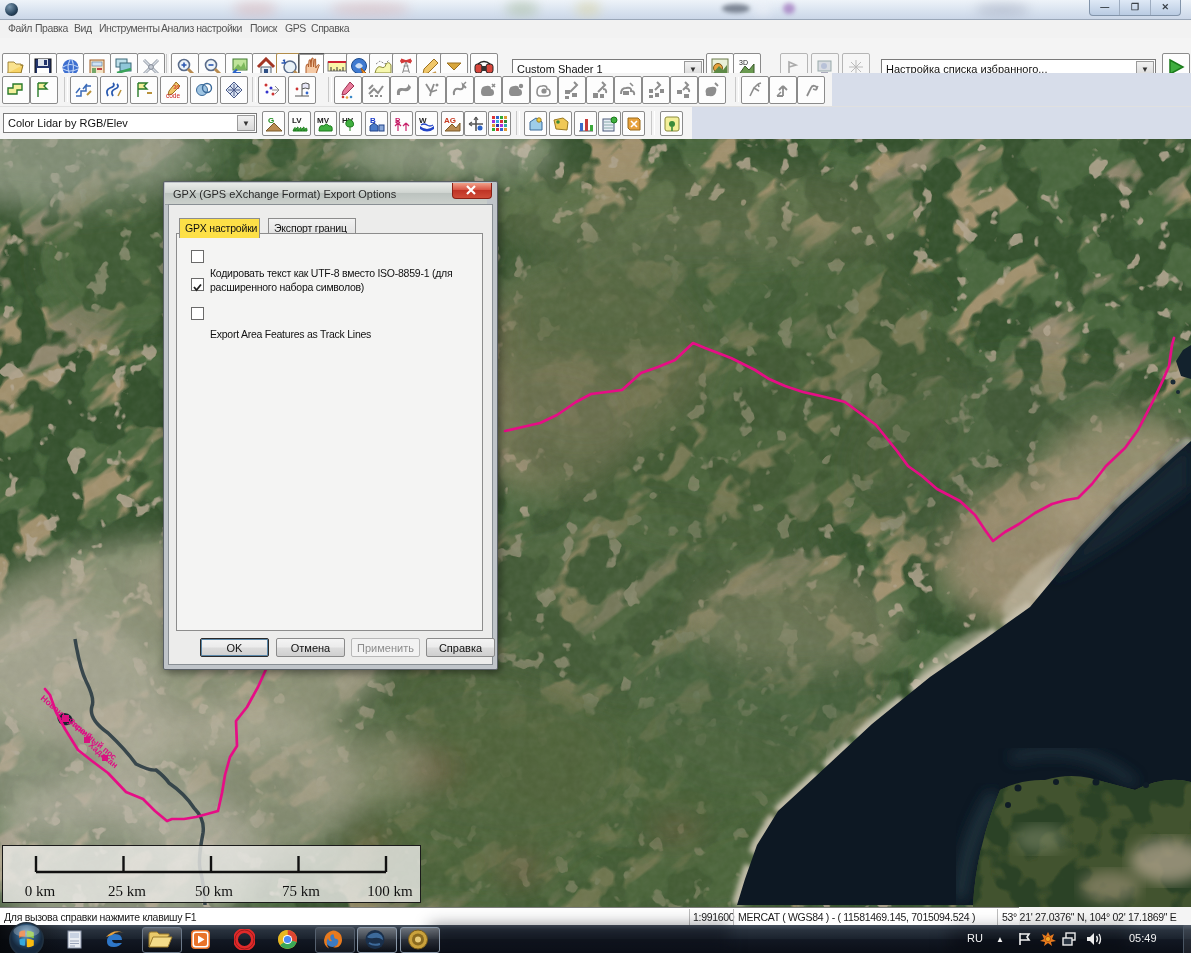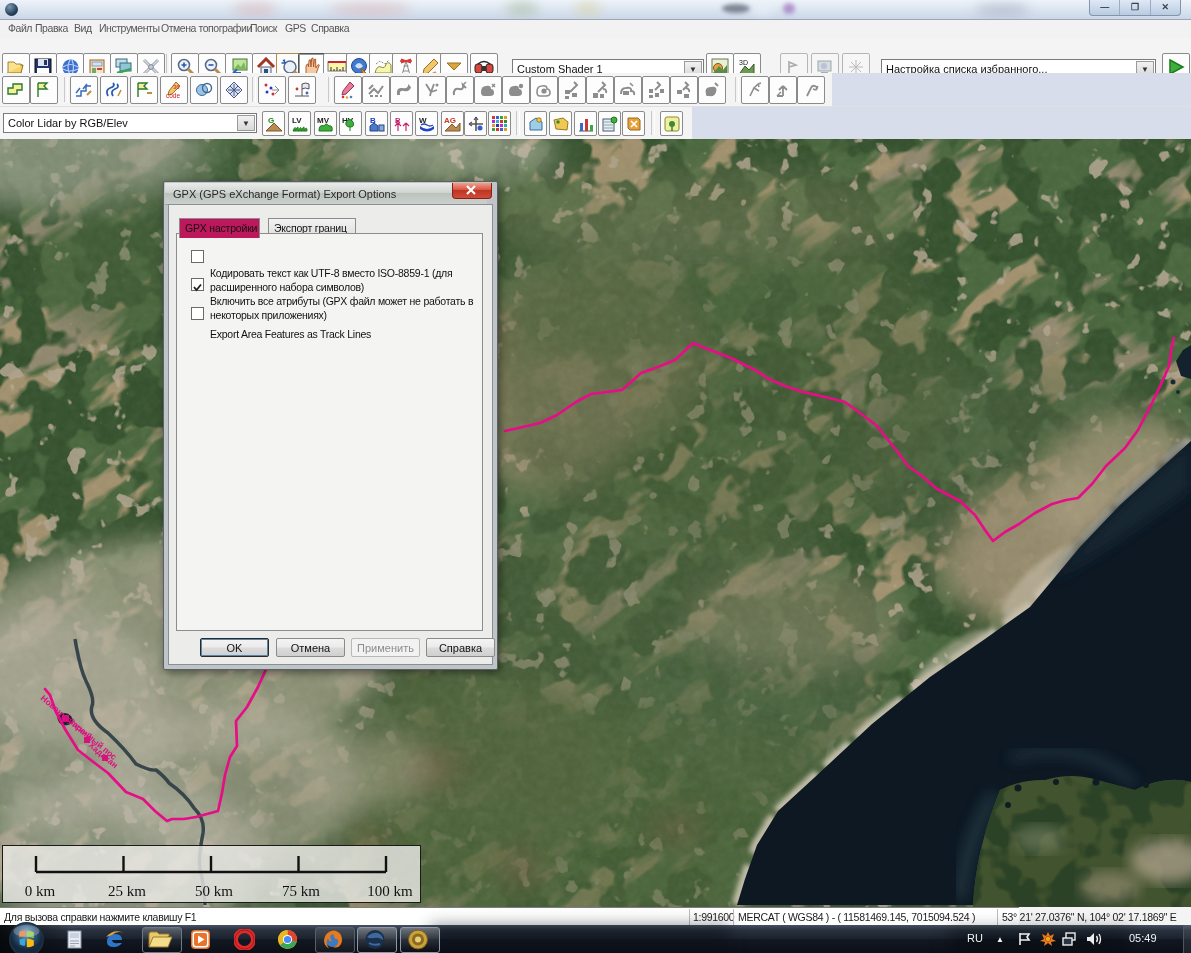--- a/index.html
+++ b/index.html
@@ -29,21 +29,21 @@
 #map{position:absolute;left:0;top:139px;width:1191px;height:768px;background:#5d6e47;}
 
 #scalebar{position:absolute;left:2px;top:706px;width:417px;height:56px;background:rgba(233,233,229,0.82);border:1px solid #1a1a1a;}
 
 #dlg{position:absolute;left:163px;top:42px;width:333px;height:487px;background:#bfc4c9;border:1px solid #5a6066;border-radius:2px;box-shadow:2px 3px 8px rgba(0,0,0,.45);}
 #dlgtitle{position:absolute;left:1px;top:1px;right:10px;height:21px;background:linear-gradient(#e9ece9,#d0d5d1 45%,#bcc3bf 50%,#cbd0cc);border-bottom:1px solid #9aa0a4;font-size:11px;color:#2a2a2a;}
 #dlgtitle span{position:absolute;left:8px;top:5px;}
 #dlgclose{position:absolute;right:5px;top:1px;width:38px;height:15px;background:linear-gradient(#f0a088,#d95545 45%,#bf3425 50%,#cf4c38);border:1px solid #8a2015;border-top:none;border-radius:0 0 4px 4px;}
 #dlgbody{position:absolute;left:4px;top:22px;right:4px;bottom:4px;background:#ececeb;border:1px solid #898f94;}
 .tab{position:absolute;font-size:10.5px;letter-spacing:-0.2px;color:#111;padding:3px 0 0 5px;white-space:nowrap;overflow:hidden;}
-.tab.actv{left:10px;width:81px;background:#be185d;border:1px solid #8c8c8c;border-bottom:none;height:20px;top:13px;z-index:3;box-sizing:border-box;}
+.tab.actv{left:10px;width:81px;background:#fde047;border:1px solid #8c8c8c;border-bottom:none;height:20px;top:13px;z-index:3;box-sizing:border-box;}
 .tab.inac{left:99px;width:88px;top:13px;height:20px;border:1px solid #8c8c8c;border-bottom:none;background:linear-gradient(#f2f2f2,#dedede);box-sizing:border-box;}
 #tabpage{position:absolute;left:7px;top:28px;right:9px;height:396px;background:#f4f4f3;border:1px solid #8c8c8c;z-index:2;}
 .cb{position:absolute;width:11px;height:11px;background:#fff;border:1px solid #6a6a6a;}
 .cblab{position:absolute;font-size:10.5px;letter-spacing:-0.25px;color:#111;line-height:13.5px;white-space:nowrap;margin-top:20px;}
 .dbtn{position:absolute;top:433px;width:69px;height:19px;background:linear-gradient(#f4f4f4,#ebebeb 48%,#dcdcdc 52%,#cfcfcf);border:1px solid #8a8a8a;border-radius:2px;font-size:11px;color:#111;text-align:center;line-height:18px;box-sizing:border-box;}
 .dbtn.def{border:1px solid #2a2a2a;box-shadow:inset 0 0 0 1px #5a87a8;}
 .dbtn.dis{color:#8d8d8d;background:#f2f2f2;border-color:#b8b8b8;}
 
 #status{position:absolute;left:0;top:907px;width:1019px;height:18px;background:#fff;border-top:1px solid #7e7e7e;font-size:11px;color:#1a1a1a;}
 #status span{position:absolute;top:3px;white-space:nowrap;font-size:10.5px;letter-spacing:-0.3px;}
@@ -71,21 +71,21 @@
       <div>—</div>
       <div>❐</div>
       <div>✕</div>
     </div>
 
 <div id="menubar">
  <span style="left:8px">Файл</span>
       <span style="left:35px">Правка</span>
       <span style="left:74px">Вид</span>
       <span style="left:99px">Инструменты</span>
-      <span style="left:161px">Отмена топографии</span>
+      <span style="left:161px">Анализ настройки</span>
       <span style="left:250px">Поиск</span>
       <span style="left:285px">GPS</span>
       <span style="left:311px">Справка</span>
 </div>
 
 <div class="tbrow" id="tb1">
  <div class="vsep" style="left:166px;top:4px;height:26px"></div>
  <div class="vsep" style="left:282px;top:4px;height:26px"></div>
  <div class="vsep" style="left:466px;top:4px;height:26px"></div>
  <div class="tbtn" style="left:2px;top:3px">
@@ -703,21 +703,20 @@
           </svg></div>
  <div id="dlgbody">
   <div class="tab actv">GPX настройки</div>
   <div class="tab inac">Экспорт границ</div>
   <div id="tabpage">
    <div class="cb" style="left:14px;top:16px"></div>
    <div class="cblab" style="left:33px;top:13px">Кодировать текст как UTF-8 вместо ISO-8859-1 (для<br>расширенного набора символов)</div>
    <div class="cb" style="left:14px;top:44px"><svg width="11" height="11" viewBox="0 0 11 11">
                 <path d="M2 5 L4.5 8 L9 2.5" stroke="#222" stroke-width="1.8" fill="none"></path>
               </svg></div>
-   <div class="cblab" style="left:33px;top:41px">Включить все атрибуты (GPX файл может не работать в<br>некоторых приложениях)</div>
    <div class="cb" style="left:14px;top:73px"></div>
    <div class="cblab" style="left:33px;top:74px">Export Area Features as Track Lines</div>
   </div>
   <div class="dbtn def" style="left:31px">OK</div>
   <div class="dbtn" style="left:107px">Отмена</div>
   <div class="dbtn dis" style="left:182px">Применить</div>
   <div class="dbtn" style="left:257px">Справка</div>
  </div>
 </div>
 </div>

